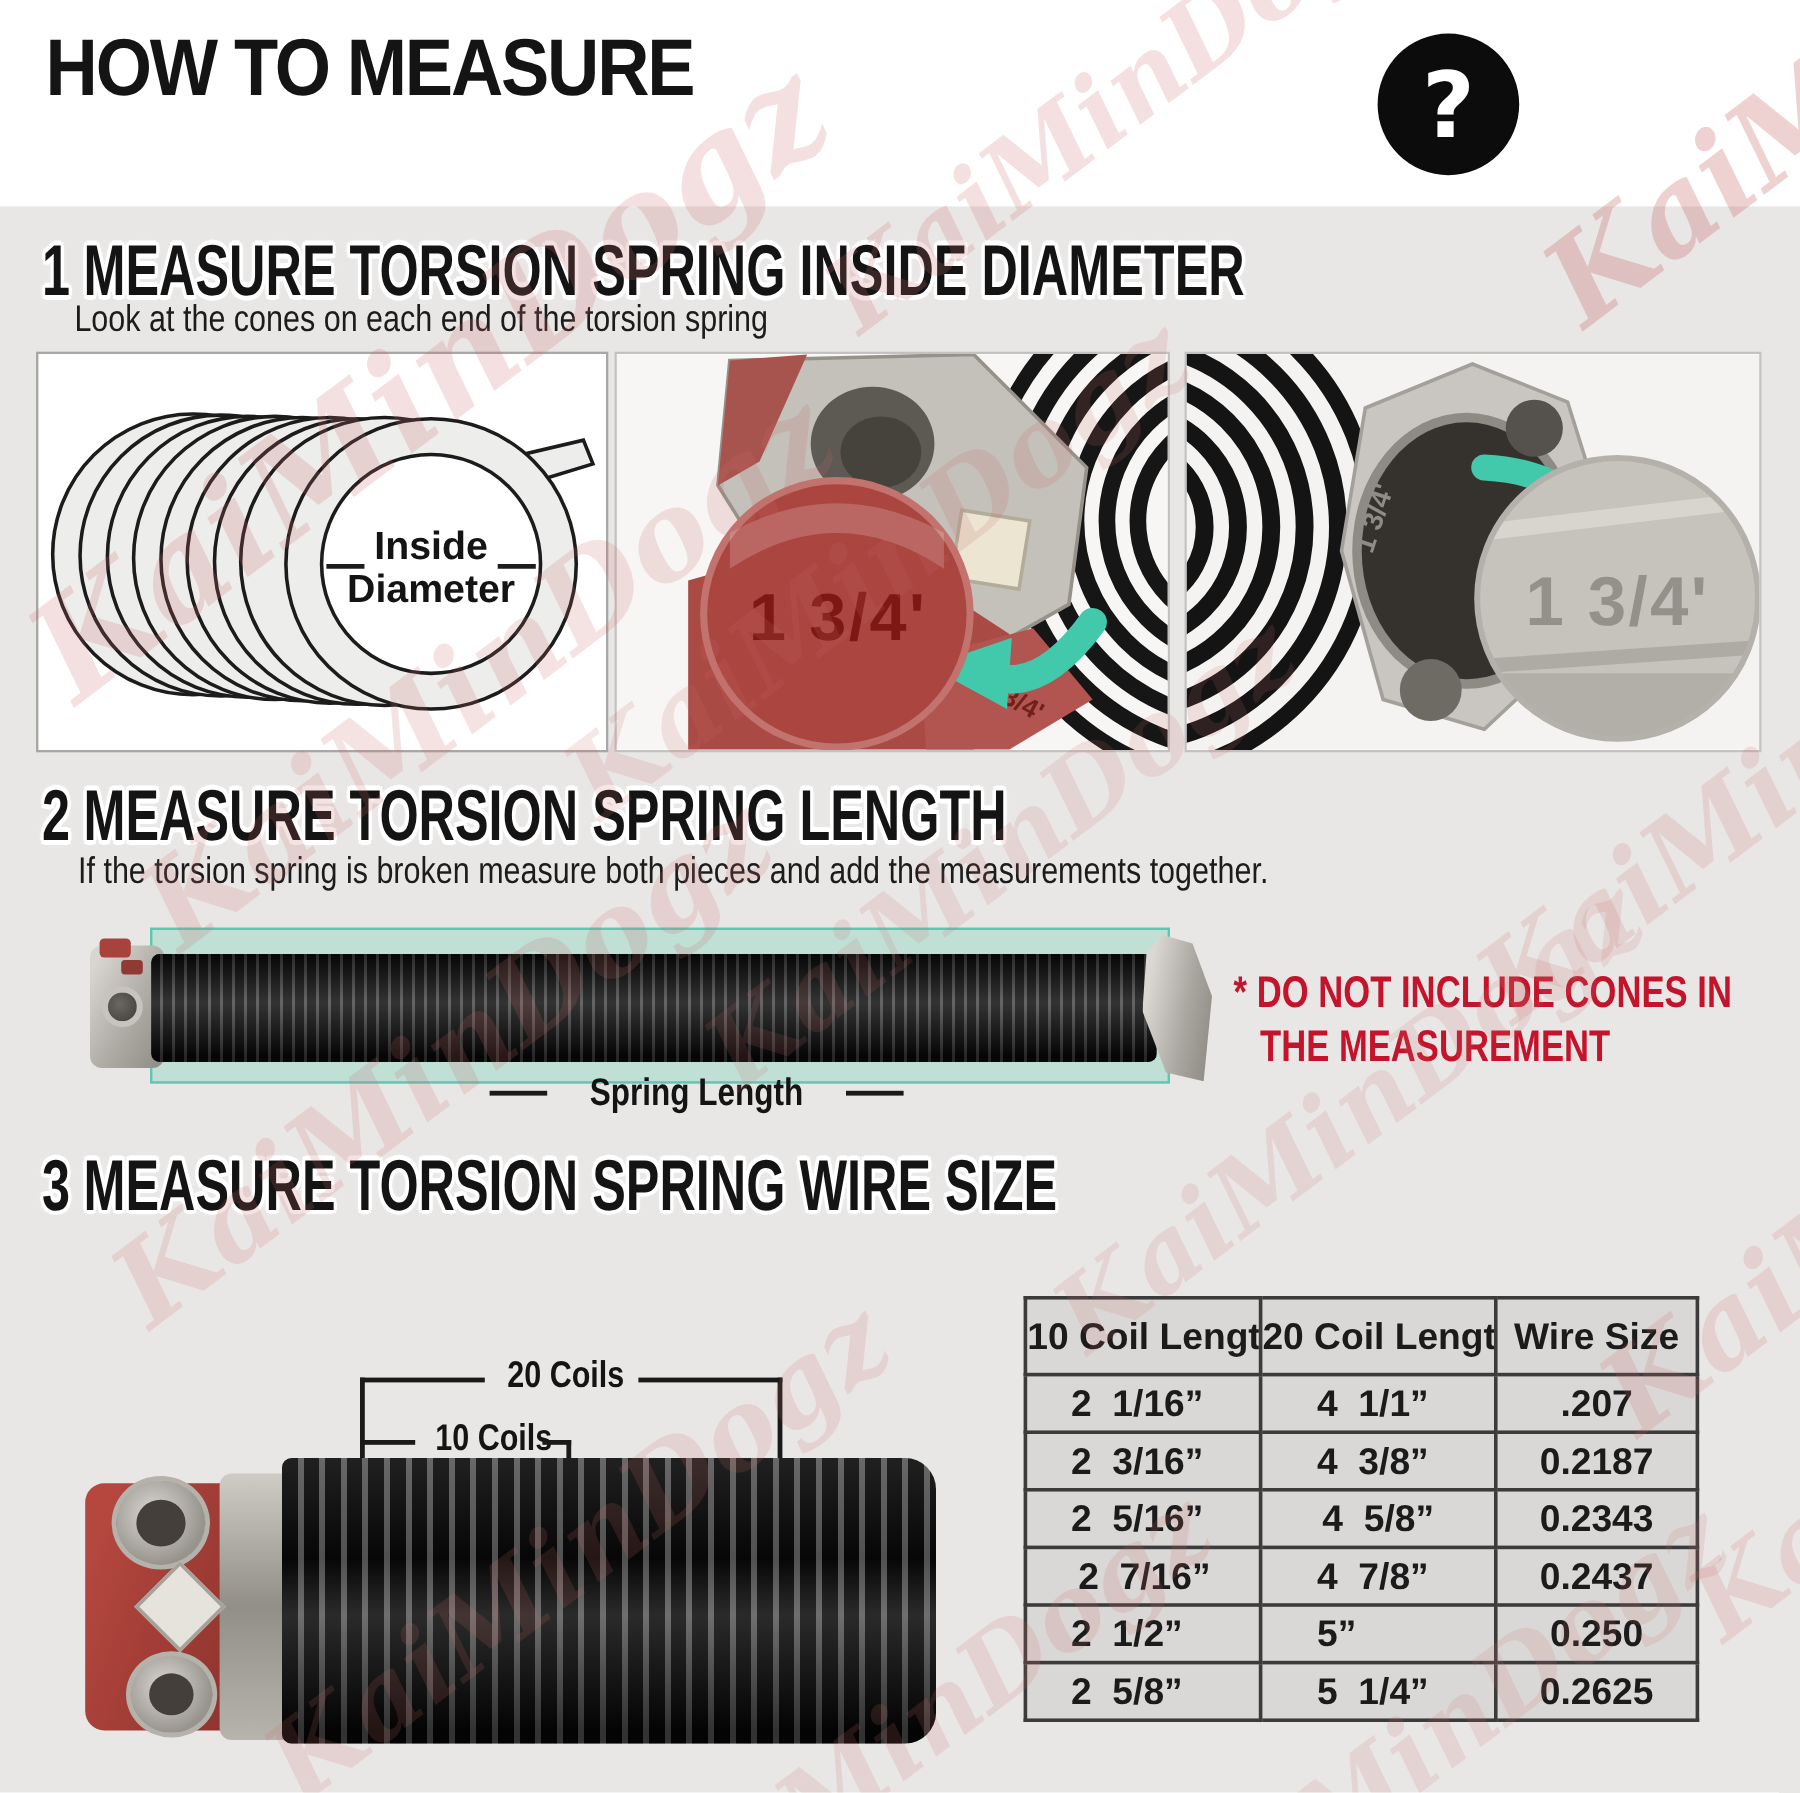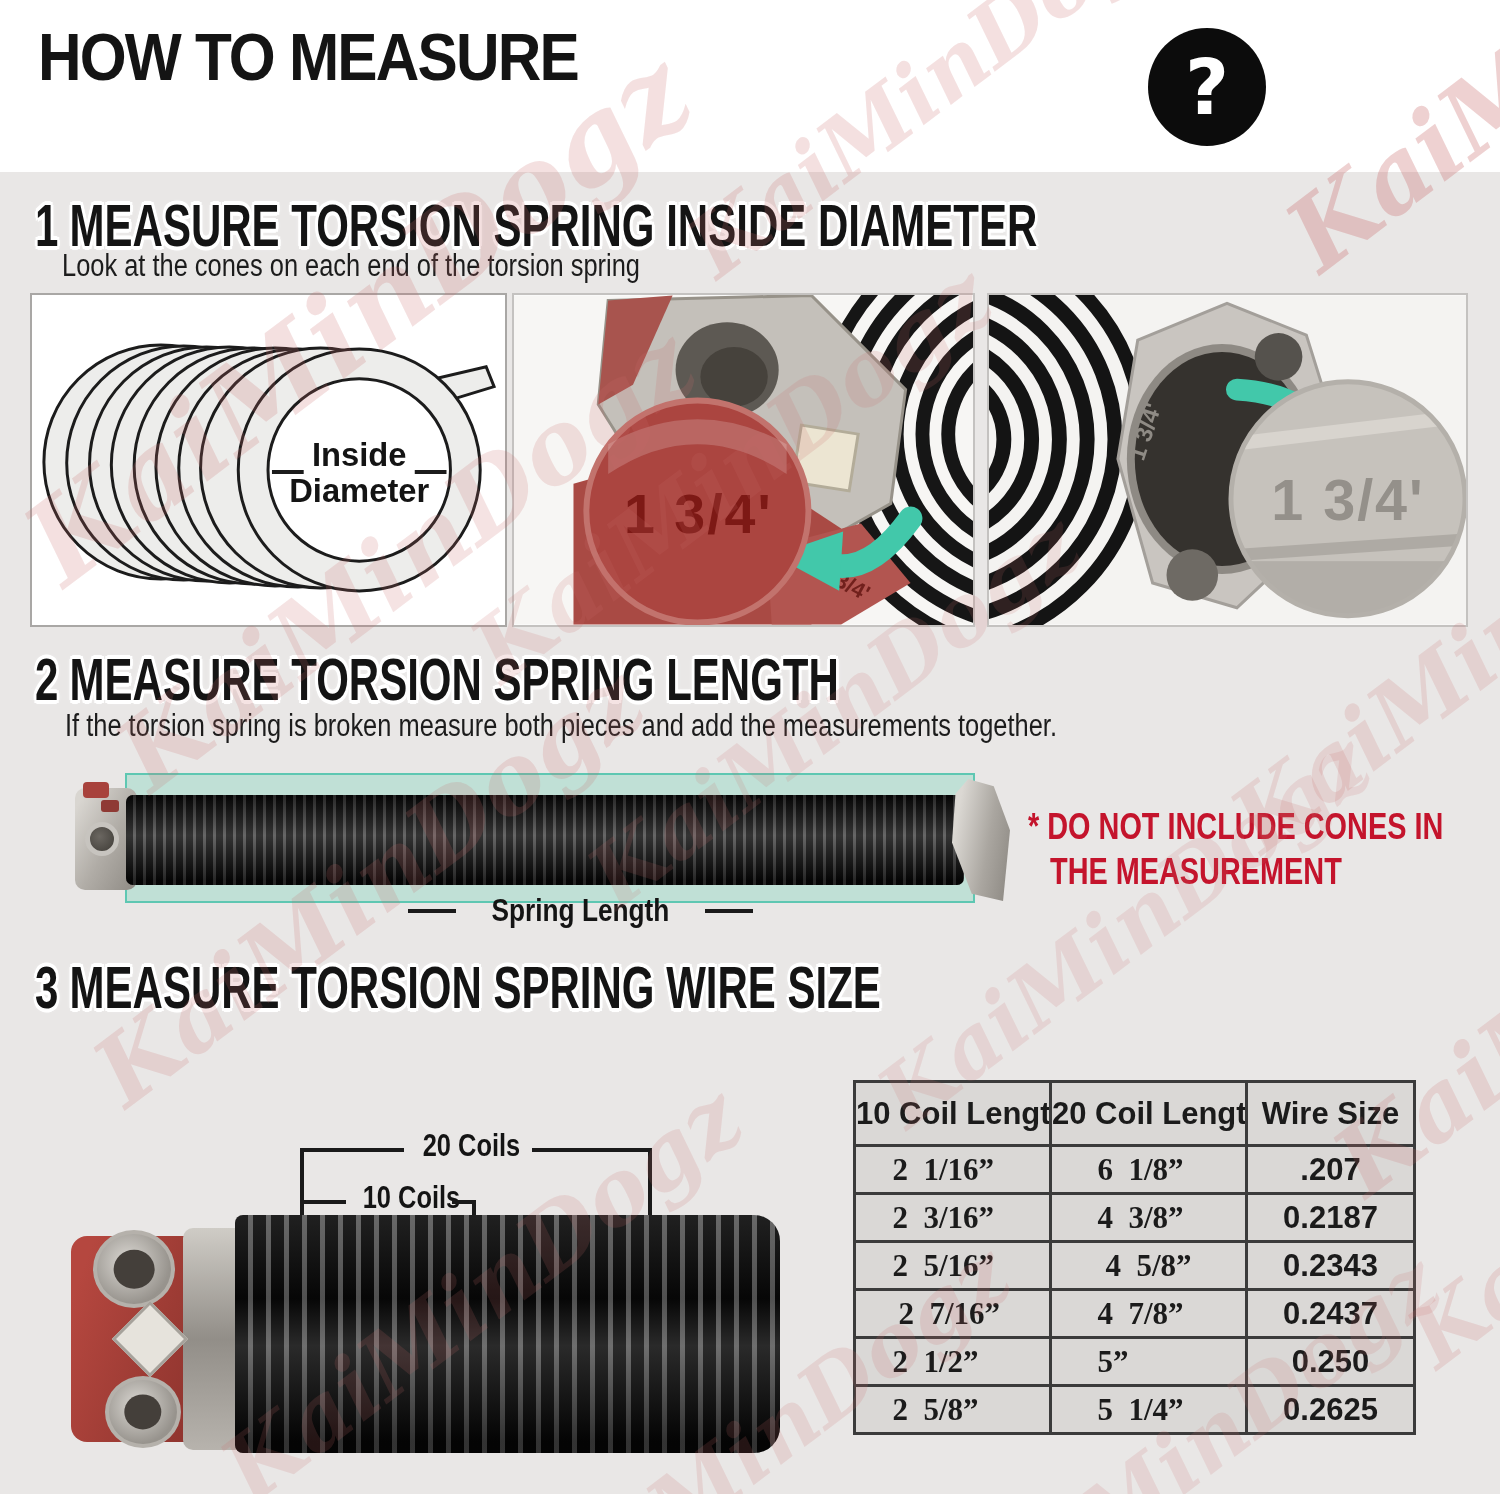--- a/index.html
+++ b/index.html
@@ -122,21 +122,21 @@
   
   table.wire {
     position:absolute; left:853px; top:1080px; width:560px; border-collapse:collapse; table-layout:fixed;
   }
   table.wire th, table.wire td {
     border:3px solid #3b3b3b; background:#dad8d6; text-align:center; color:#1b1b1b;
     overflow:hidden; white-space:pre;
   }
   table.wire th { height:64px; font-size:31px; font-weight:bold; }
   table.wire td { height:48px; font-size:31px; font-weight:bold; }
-  table.wire .cell-left { display:inline-block; text-align:left; white-space:pre;font-family:Liberation Serif, serif; }
+  table.wire .cell-left { display:inline-block; text-align:left; white-space:pre; }
   table.wire col.c1, table.wire col.c2 { width:196px; }
   table.wire col.c3 { width:168px; }
   .svg-label { font-family:"Liberation Sans", sans-serif; font-weight:bold; }
 </style>
 </head>
 <body>
 
 <div class="page">
 
   <div class="panel"></div>
@@ -304,21 +304,21 @@
     <thead id="tbl-head">
         <tr>
           <th><span class="cond c">10 Coil Length</span></th>
           <th><span class="cond c">20 Coil Length</span></th>
           <th><span class="cond c">Wire Size</span></th>
         </tr>
       </thead>
     <tbody id="tbl-body">
         <tr>
           <td><span class="cond c cell-left" style="width: 120px;">2  1/16”</span></td>
-          <td><span class="cond c cell-left" style="width: 102px;">6  1/8”</span></td>
+          <td><span class="cond c cell-left" style="width: 102px;">4  1/1”</span></td>
           <td><span class="cond c">.207</span></td>
         </tr>
         <tr>
           <td><span class="cond c cell-left" style="width: 120px;">2  3/16”</span></td>
           <td><span class="cond c cell-left" style="width: 102px;">4  3/8”</span></td>
           <td><span class="cond c">0.2187</span></td>
         </tr>
         <tr>
           <td><span class="cond c cell-left" style="width: 120px;">2  5/16”</span></td>
           <td><span class="cond c cell-left" style="width: 102px; text-align: center;">4  5/8”</span></td>

